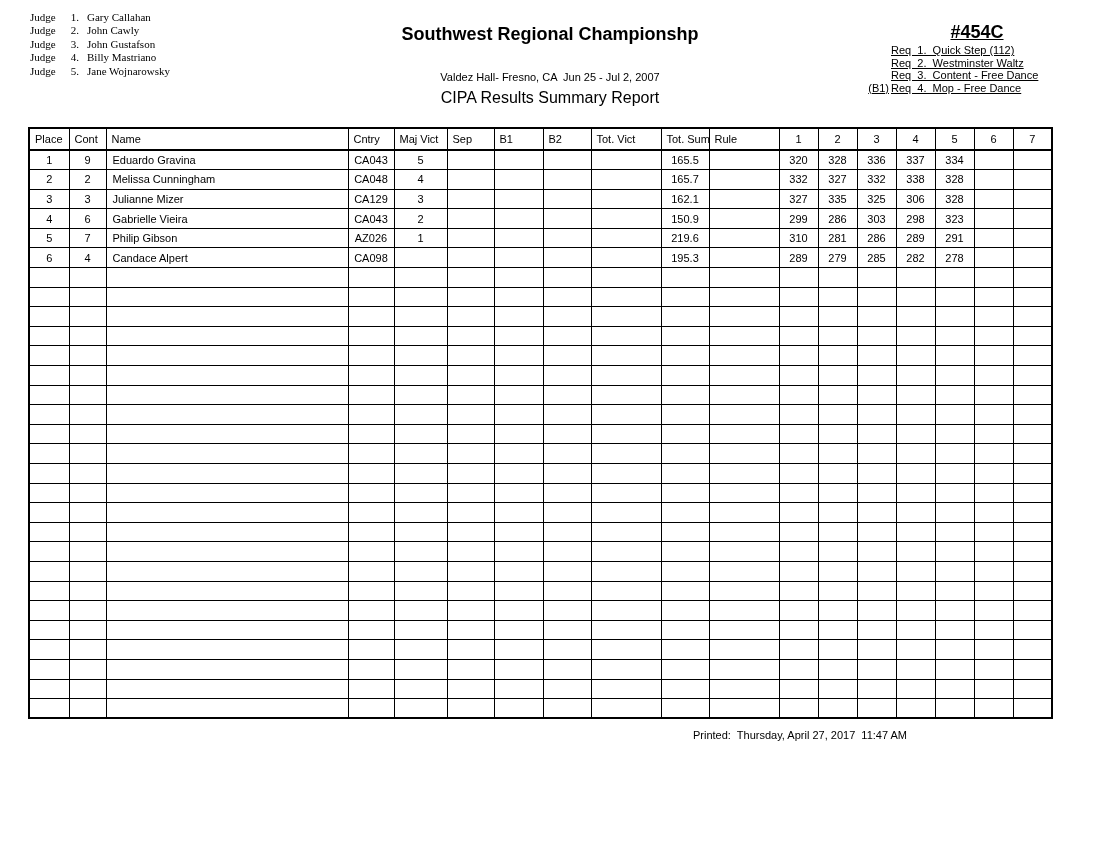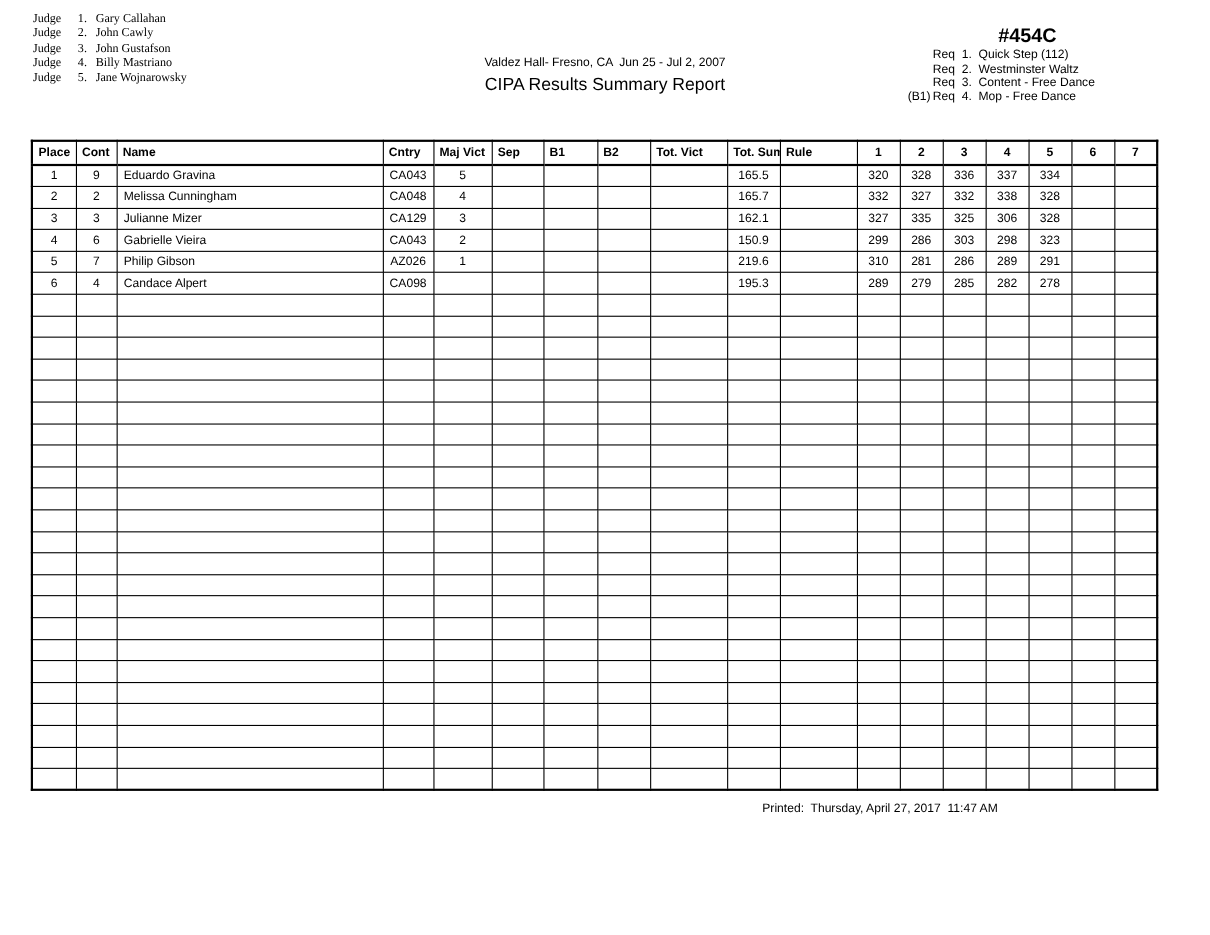--- a/index.html
+++ b/index.html
@@ -18,35 +18,35 @@
   .judge-name { margin-left: 8px; white-space: pre; }
 
   
   .titleblock { position: absolute; left: 0; right: 0; top: 24px; text-align: center; }
   .t1 { font-size: 18px; font-weight: bold; line-height: 20px; white-space: pre; }
   .t2 { font-size: 11px; line-height: 19px; white-space: pre; margin-top: 24px; }
   .t3 { font-size: 19px; font-weight: bold; line-height: 24px; white-space: pre; }
   .t4 { font-size: 16px; line-height: 21px; white-space: pre; }
 
   
-  .reqblock { position: absolute; left: 820px; width: 200px; top: 22px; font-size: 11px; line-height: 12.6px; }
+  .reqblock { position: absolute; left: 863px; width: 200px; top: 22px; font-size: 11px; line-height: 12.6px; text-decoration: underline; }
   .event-number { font-size: 18px; font-weight: bold; line-height: 20px; text-align: center; margin-left: 28px; margin-bottom: 2px; }
   .req-line { display: flex; }
   .req-prefix { width: 28px; text-align: right; padding-right: 2px; white-space: pre; }
   .req-label { white-space: pre; }
 
   
   table.results { position: absolute; left: 28px; top: 127px; width: 1023px;
     border-collapse: collapse; table-layout: fixed; }
   table.results, table.results th, table.results td { border: 1px solid #000; }
   table.results { border-width: 2px; }
   table.results thead tr { height: 22px; }
   table.results tbody tr { height: 19.6px; }
   table.results th {
-    font-size: 11px; font-weight: bold; text-align: left;
+    font-size: 11px; font-weight: normal; text-align: left;
     padding: 0 0 0 5px; border-bottom-width: 2px; white-space: nowrap; overflow: hidden;
   }
   table.results th.hc { text-align: center; padding: 0; }
   table.results td {
     font-size: 11px; text-align: center; padding: 0;
     white-space: nowrap; overflow: hidden; vertical-align: middle;
   }
   table.results td.cl { text-align: left; padding-left: 6px; }
 
   
@@ -77,20 +77,21 @@
       <span class="judge-name">Billy Mastriano</span>
     </div>
     <div class="judge-line">
       <span class="judge-word">Judge</span>
       <span class="judge-num">5.</span>
       <span class="judge-name">Jane Wojnarowsky</span>
     </div>
   </div>
 
 <div class="titleblock">
+  <div class="t1">Southwest Regional Championshp</div>
   <div class="t2">Valdez Hall- Fresno, CA  Jun 25 - Jul 2, 2007</div>
   <div class="t4">CIPA Results Summary Report</div>
 </div>
 
 <div class="reqblock">
   <div class="event-number">#454C</div>
   <div id="reqs">
       <div class="req-line">
         <span class="req-prefix"></span>
         <span class="req-label">Req  1.  Quick Step (112)</span>

